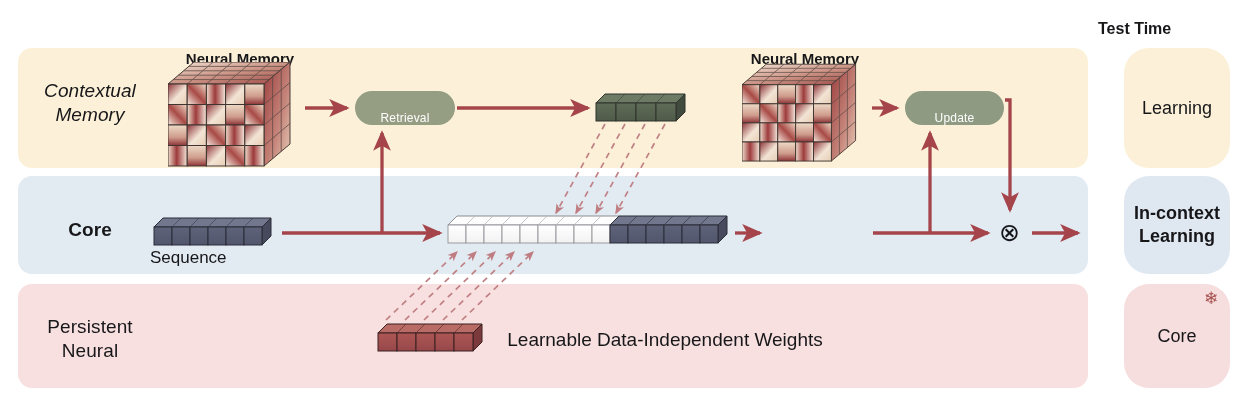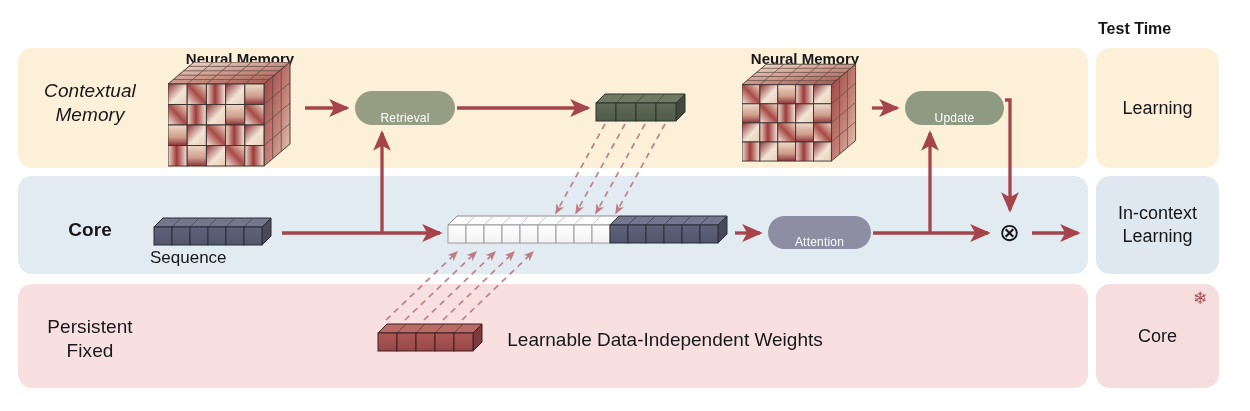--- a/index.html
+++ b/index.html
@@ -44,30 +44,30 @@
   .right-head{
     position:absolute;
     left:1098px; top:20px; width:140px;
     text-align:left;
     font-size:16px;
     font-weight:700;
     color:#17171a;
   }
   .right-panel{
     position:absolute;
-    left:1096px;
-    width:123px;
-    border-radius:14px;
+    left:1124px;
+    width:106px;
+    border-radius:25px;
     display:flex;
     align-items:center;
     justify-content:center;
     box-sizing:border-box;
   }
   .rp-learning { top:48px;  height:120px; background:#fcf1d8; }
-  .rp-incontext{ top:176px; height:98px;  background:#dfe8f1; }
+  .rp-incontext{ top:176px; height:98px;  background:#dfe8f1;font-weight:bold; }
   .rp-fixed    { top:284px; height:104px; background:#f6dede; }
   .right-panel .rtxt{
     font-size:18px;
     line-height:23px;
     text-align:center;
     color:#17171a;
     white-space:pre-line;
   }
   .snowflake{
     position:absolute;
@@ -154,21 +154,21 @@
 <div id="stage">
 
   <div class="row-panel row-ctx"></div>
   <div class="row-panel row-core"></div>
   <div class="row-panel row-pers"></div>
 
   <div class="row-label lbl-ctx">Contextual
 Memory</div>
   <div class="row-label lbl-core">Core</div>
   <div class="row-label lbl-pers">Persistent
-Fixed</div>
+Neural</div>
 
   <div class="right-head">Test Time</div>
 
   <div class="right-panel rp-learning">
     <span class="rtxt">Learning</span>
   </div>
 
   <div class="right-panel rp-incontext">
     <span class="rtxt">In-context
 Learning</span>
@@ -460,23 +460,20 @@
     </svg>
   </div>
   <div class="cap-learnable">Learnable Data-Independent Weights</div>
 
   <div class="pill pill-retrieval">
     <span>Retrieval</span>
   </div>
   <div class="pill pill-update">
     <span>Update</span>
   </div>
-  <div class="pill pill-attention">
-    <span>Attention</span>
-  </div>
 
   <div class="tensor-symbol">⊗</div>
 
   <svg id="wires" viewBox="0 0 1250 411">
     <defs>
       <marker id="ah" markerWidth="7" markerHeight="7" refX="5.4" refY="3.1" orient="auto">
         <path d="M0,0.4 L6.2,3.1 L0,5.8 L1.5,3.1 Z" fill="#a5444a"></path>
       </marker>
       <marker id="ahd" markerWidth="7" markerHeight="7" refX="5.2" refY="3" orient="auto">
         <path d="M0,0.5 L6,3 L0,5.5 L1.6,3 Z" fill="#bf7d82"></path>

